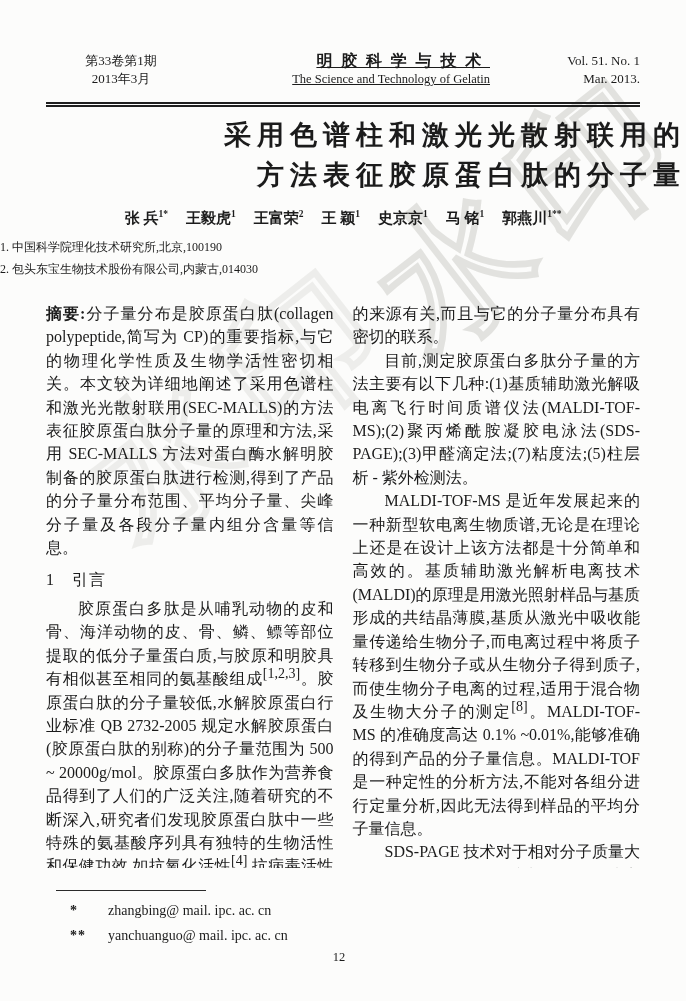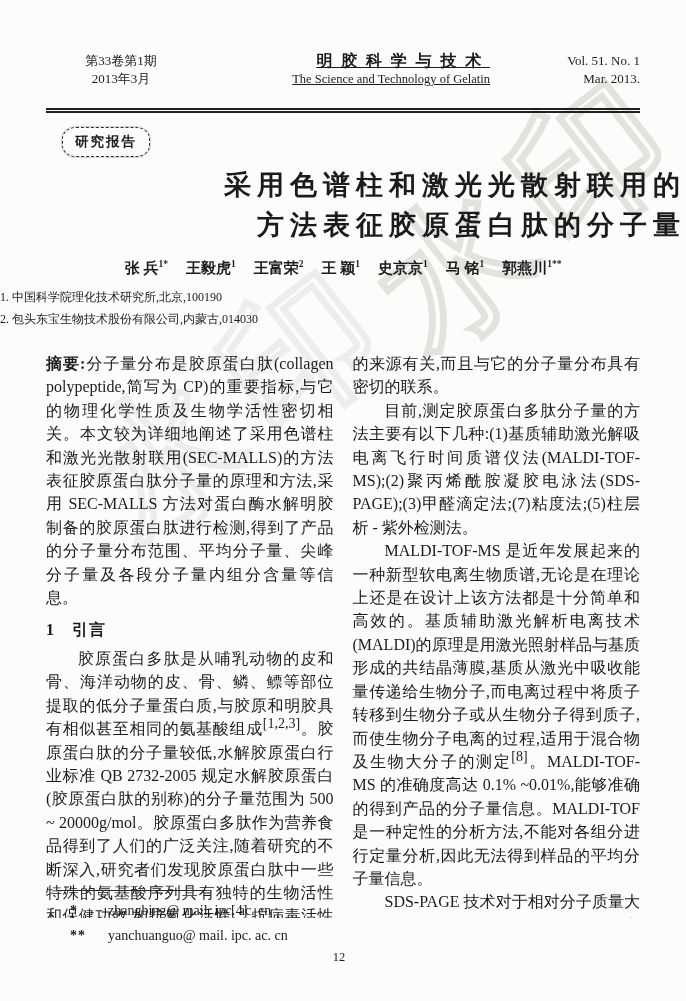--- a/index.html
+++ b/index.html
@@ -26,21 +26,21 @@
     transform:rotate(-38deg);
     white-space:nowrap;
     user-select:none;
   }
   .watermark.wm-main { left:360px; top:110px; }
   .watermark.wm-faint { left:70px; top:300px; opacity:.55; }
 
   
   .header {
     display:flex; justify-content:space-between; align-items:flex-end;
-    padding:52px 46px 20px 46px;
+    padding:52px 46px 14px 46px;
     font-size:13px; line-height:18px;
   }
   .hdr-left, .hdr-right { width:150px; }
   .hdr-left { text-align:center; }
   .hdr-right { text-align:right; }
   .hdr-center { text-align:right; flex:1;text-decoration:underline; }
   .journal-cn { font-size:16px; font-weight:700; letter-spacing:.55em; text-indent:.55em; }
   .journal-en { font-size:12.5px; }
   .double-rule {
     margin:0 46px;
@@ -75,21 +75,21 @@
     margin:22px 46px 0 46px;
     height:566px; overflow:hidden;
     font-size:16px; line-height:23.4px;
     text-align:justify;
   }
   .col { flex:1; min-width:0; }
   .body-p { text-indent:2em; }
   .body-p.no-indent { text-indent:0; }
   .abstract-p { text-indent:0; }
   .abstract-label { font-weight:700; }
-  .section-heading { font-weight:700; font-size:16px; margin:9px 0 5px 0; letter-spacing:1px; }
+  .section-heading { font-weight:400; font-size:16px; margin:9px 0 5px 0; letter-spacing:1px; }
   sup.ref { font-size:14px; line-height:0; }
 
   
   .footnote-rule {
     position:absolute; left:56px; top:890px;
     width:150px; border-top:1.4px solid #2a2a2a;
   }
   .footnotes { position:absolute; left:70px; top:903px; font-size:14px; }
   .footnote { display:flex; margin-bottom:9px; }
   .fn-marker { width:38px; font-weight:700; letter-spacing:1px; }
@@ -115,23 +115,20 @@
         <div class="journal-en">The Science and Technology of Gelatin</div>
       </div>
       <div class="hdr-right">
         <div>Vol. 51. No. 1</div>
         <div>Mar. 2013.</div>
       </div>
     </div>
 
     <div class="double-rule"></div>
 
-    <div class="stamp-wrap">
-      <span class="stamp">研究报告</span>
-    </div>
 
     <div class="title">
       <div>采用色谱柱和激光光散射联用的</div>
       <div>方法表征胶原蛋白肽的分子量</div>
     </div>
 
     <div class="authors"><span class="author">张 兵<sup>1*</sup></span><span class="author">王毅虎<sup>1</sup></span><span class="author">王富荣<sup>2</sup></span><span class="author">王 颖<sup>1</sup></span><span class="author">史京京<sup>1</sup></span><span class="author">马 铭<sup>1</sup></span><span class="author">郭燕川<sup>1**</sup></span></div>
 
     <div class="affiliations">
         <div>1. 中国科学院理化技术研究所,北京,100190</div>

